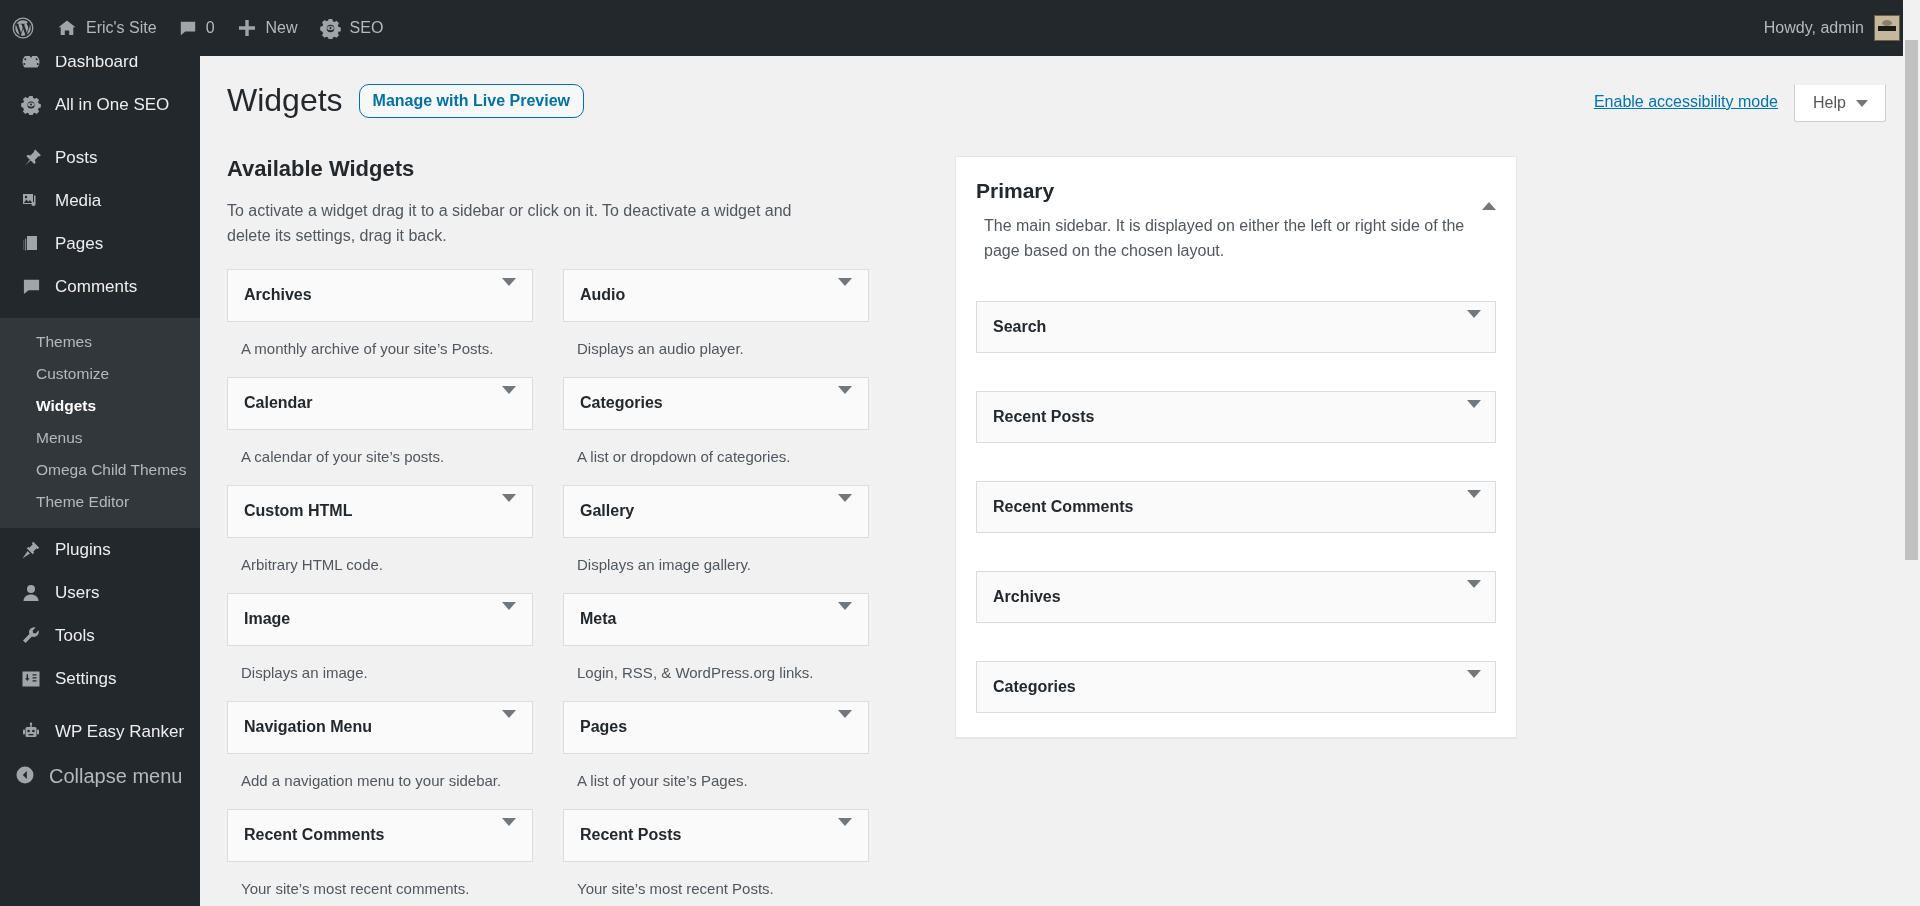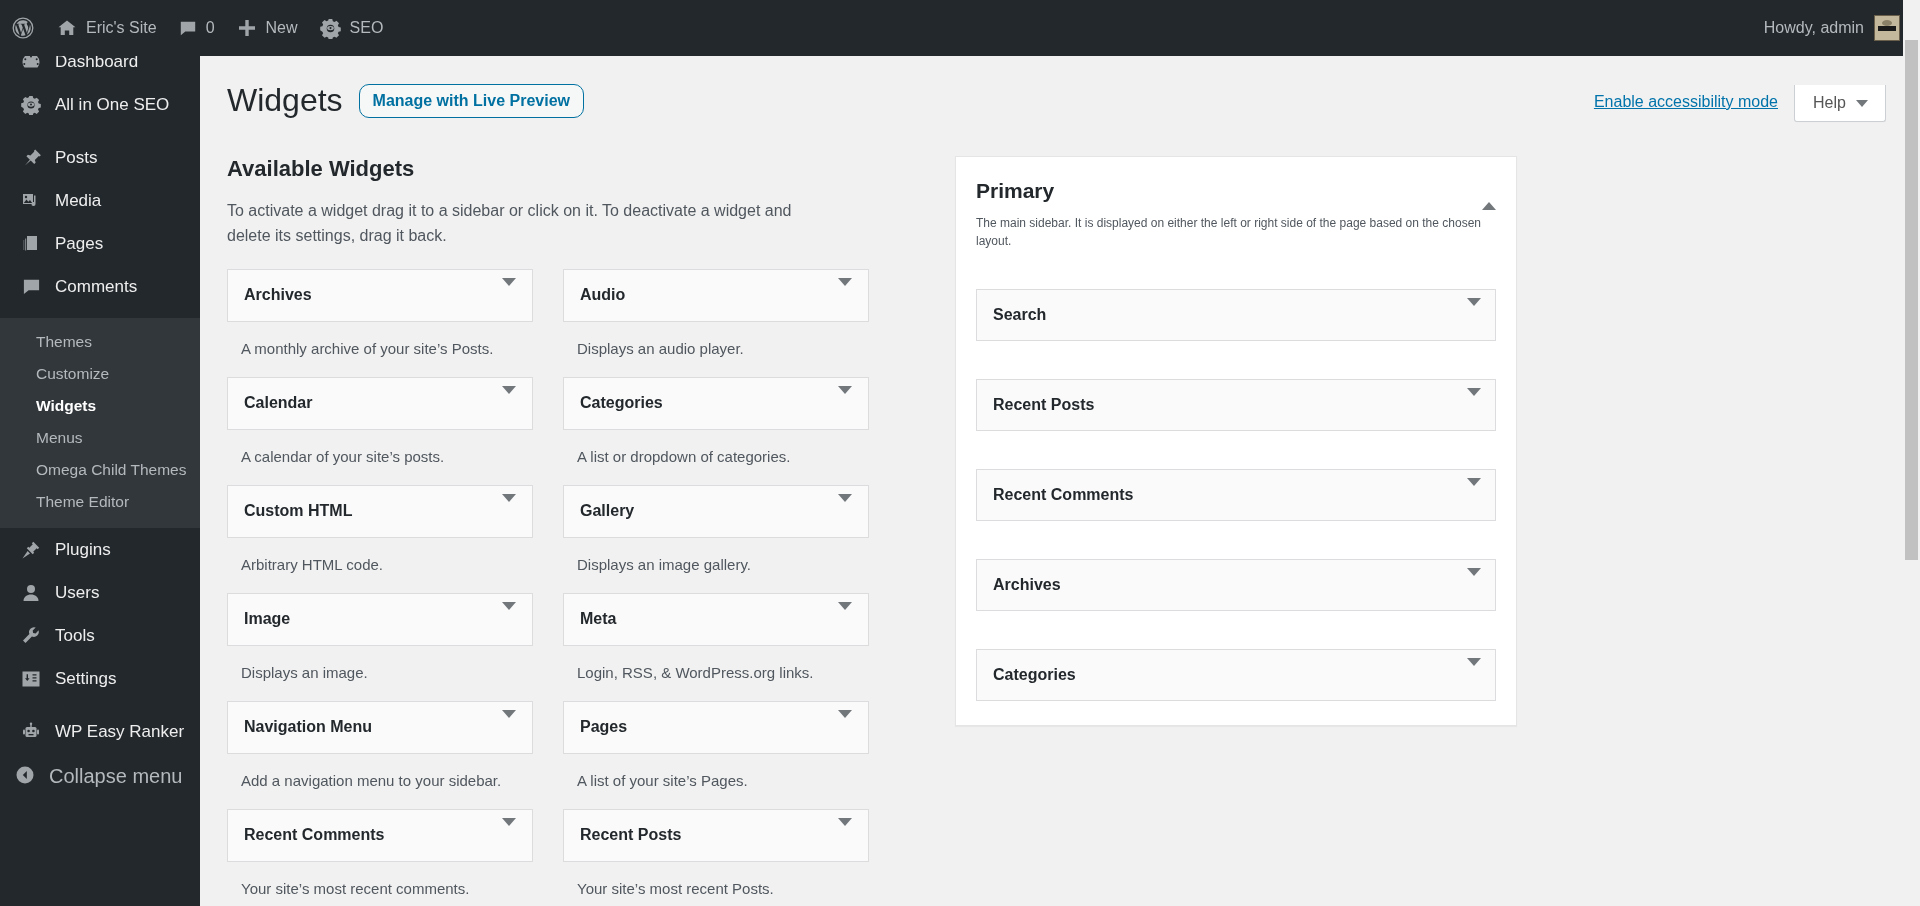--- a/index.html
+++ b/index.html
@@ -150,21 +150,21 @@
   
   #sidebars-column { margin-left: 66px; width: 562px; flex: none; }
   .sidebar-panel {
     background: #fff; border: 1px solid #e5e5e5;
     box-shadow: 0 1px 1px rgba(0,0,0,.04);
     padding: 20px 20px 24px 20px;
   }
   .sb-head { display: flex; align-items: flex-start; }
   h2.sb-title { font-size: 21px; font-weight: bold; color: #23282d; line-height: 1.3; }
   .sb-toggle { margin-left: auto; margin-top: 8px; cursor: pointer; }
-  p.sb-desc { font-size: 12px; color: #50575e; line-height: 1.55; margin: 10px 0 22px 0; }
+  p.sb-desc { font-size: 16px; color: #50575e; line-height: 1.55; margin: 10px 0 22px 8px; }
   .sb-widget {
     background: #fafafa; border: 1px solid #dcdcde;
     height: 52px; display: flex; align-items: center;
     padding: 0 14px 0 16px; margin-bottom: 16px; cursor: move; margin-top: 38px;
   }
   .sb-widget:last-child { margin-bottom: 0; }
   .sb-widget .wtitle { font-size: 16px; font-weight: bold; color: #23282d; }
   .sb-widget .wtoggle { margin-left: auto; }
 
   

